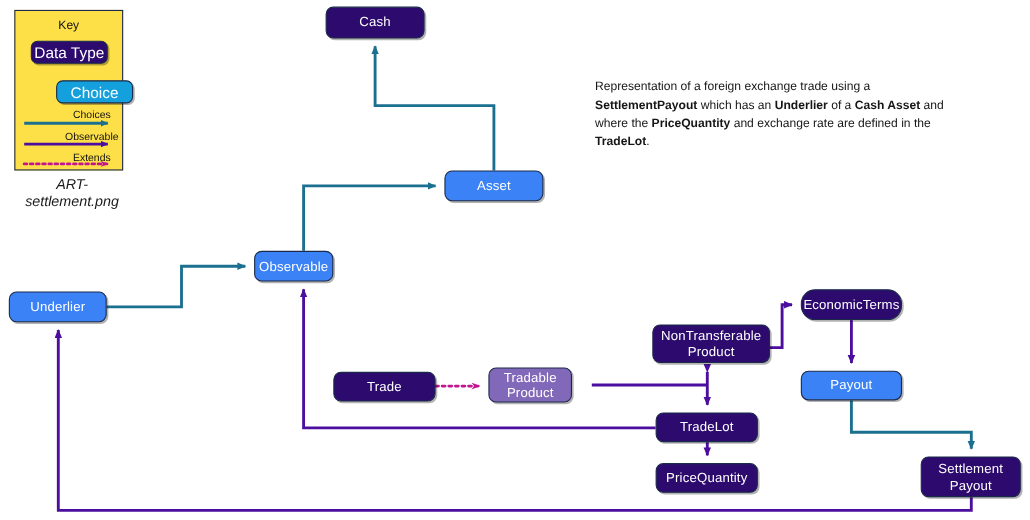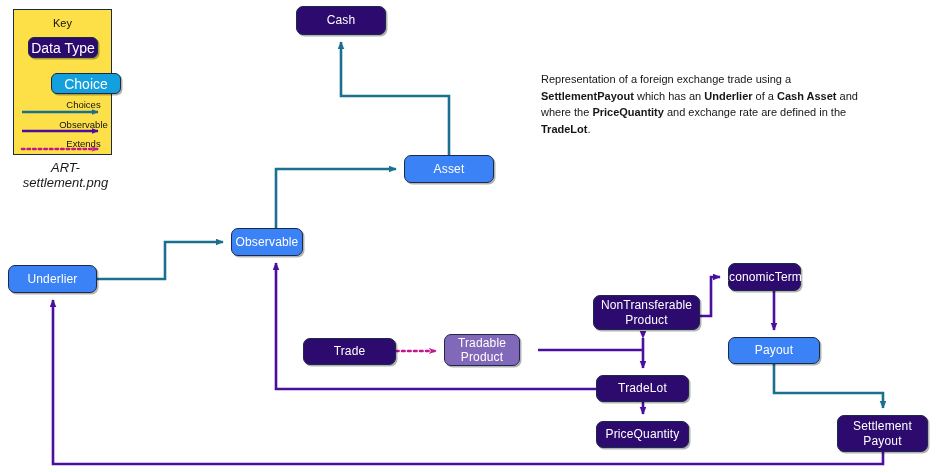--- a/index.html
+++ b/index.html
@@ -228,21 +228,21 @@
       </div>
       <div class="node datatype" style="left: 303px; top: 338px; width: 93px; height: 27px;">
         <span>Trade</span>
       </div>
       <div class="node abstract" style="left: 444px; top: 334px; width: 76px; height: 32px;">
         <span>Tradable<br>Product</span>
       </div>
       <div class="node datatype" style="left: 593px; top: 295px; width: 107px; height: 35px;">
         <span>NonTransferable<br>Product</span>
       </div>
-      <div class="node datatype" style="left: 728px; top: 263px; width: 73px; height: 28px;">
+      <div class="node datatype" style="left: 728px; top: 263px; width: 92px; height: 28px; border-radius: 13px;">
         <span>EconomicTerms</span>
       </div>
       <div class="node choice" style="left: 728px; top: 337px; width: 92px; height: 27px;">
         <span>Payout</span>
       </div>
       <div class="node datatype" style="left: 596px; top: 375px; width: 93px; height: 27px;">
         <span>TradeLot</span>
       </div>
       <div class="node datatype" style="left: 596px; top: 421px; width: 93px; height: 27px;">
         <span>PriceQuantity</span>

